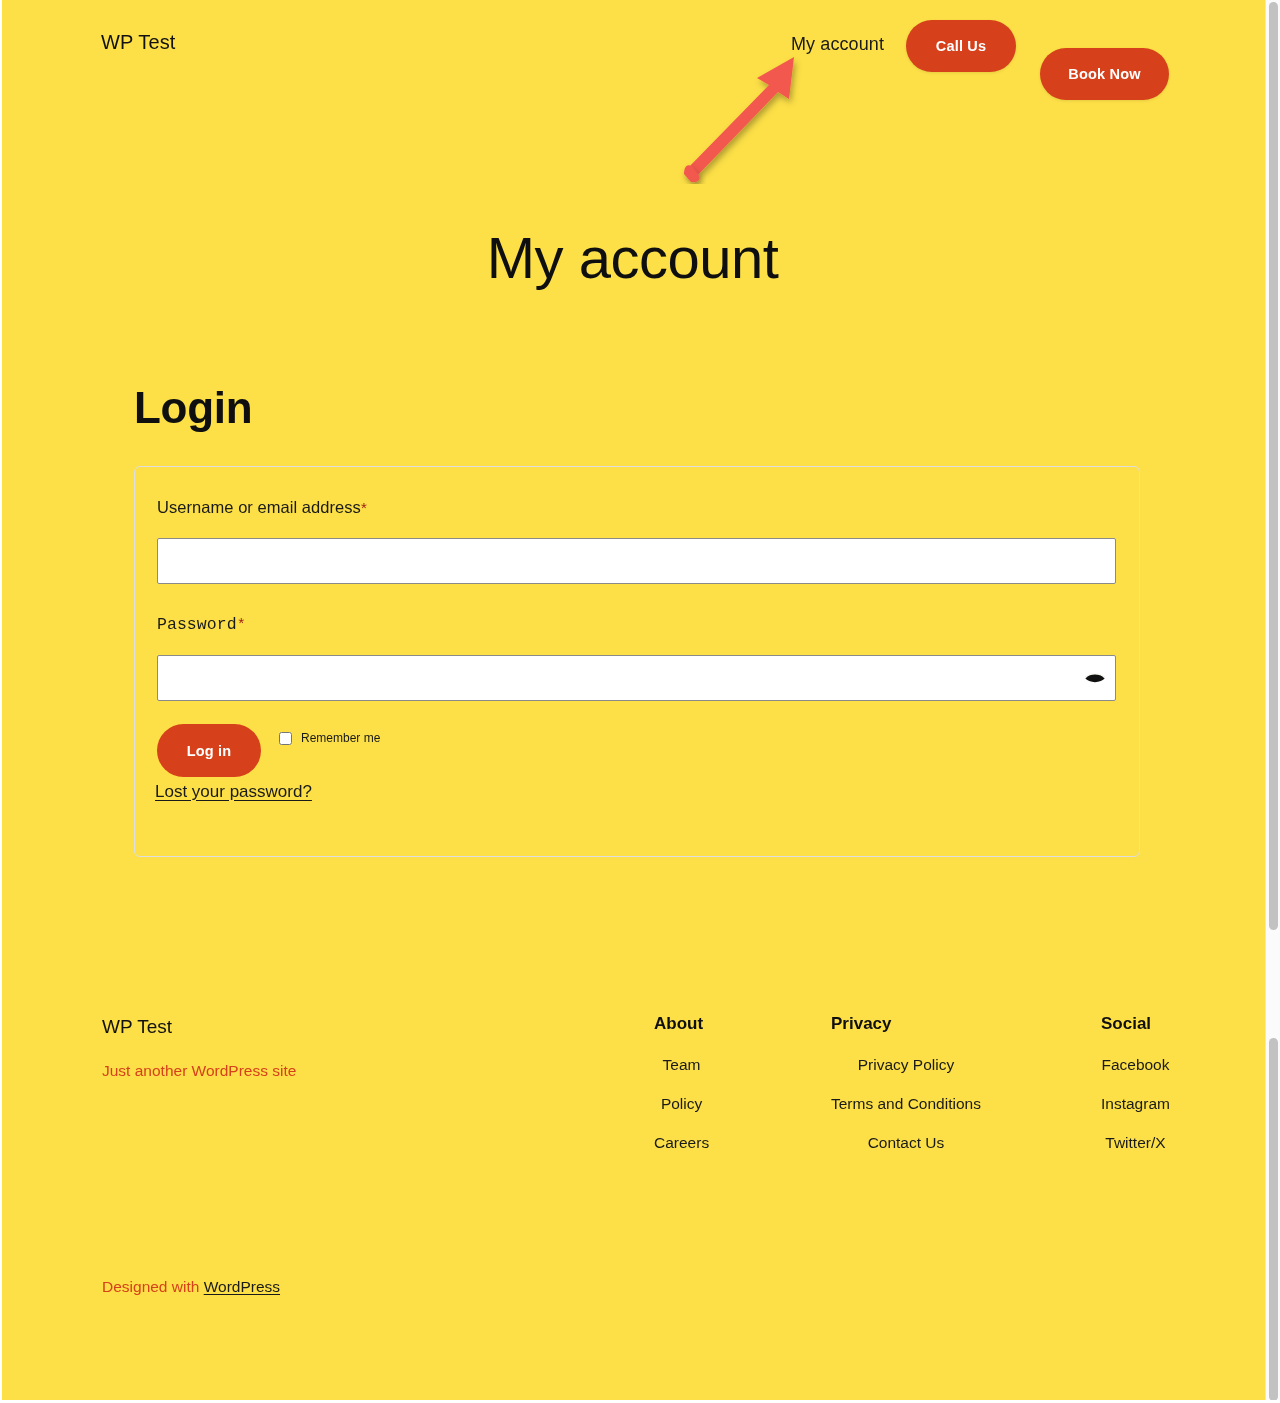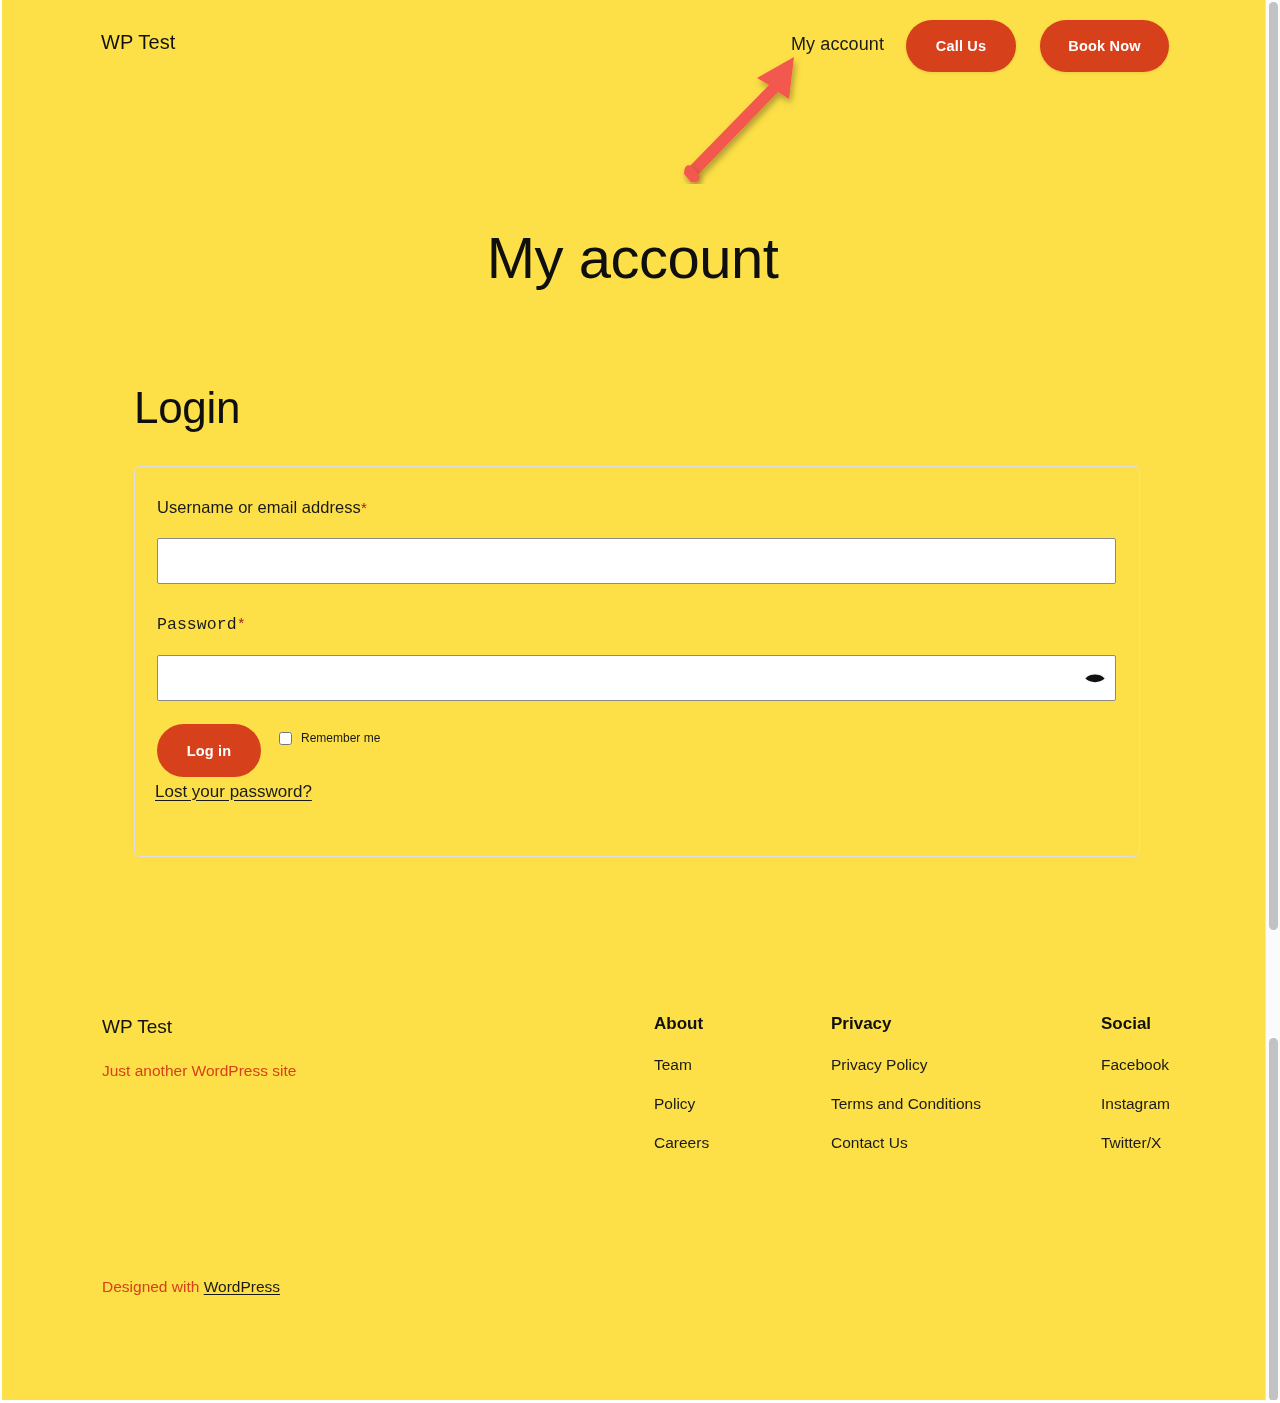--- a/index.html
+++ b/index.html
@@ -51,38 +51,38 @@
     position: absolute; top: 20px;
     background: #D6401A; color: #ffffff;
     border: none; border-radius: 60px;
     font-size: 14.5px; font-weight: bold; letter-spacing: .2px;
     display: flex; align-items: center; justify-content: center;
     cursor: pointer;
     box-shadow: 0 1px 3px rgba(0,0,0,.10);
     font-family: "Liberation Sans", sans-serif;
   }
   #call-us-button  { left: 906px; width: 110px; height: 52px; }
-  #book-now-button { left: 1040px; width: 129px; height: 52px; }
+  #book-now-button { left: 1040px; width: 129px; height: 52px; margin-top: 28px; }
 
   
   .annotation-arrow {
     position: absolute; left: 668px; top: 44px;
     width: 150px; height: 140px; pointer-events: none;
   }
   
   .page-title {
     position: absolute; left: 0; top: 224px; width: 1265px;
     text-align: center;
     font-size: 58px; font-weight: normal; color: #0f0f0f;
     letter-spacing: -.5px; margin: 0;
   }
   
   .login-heading {
     position: absolute; left: 134px; top: 383px;
-    font-size: 44px; font-weight: normal; color: #0f0f0f;
+    font-size: 44px; font-weight: bold; color: #0f0f0f;
     letter-spacing: -.3px; margin: 0;
   }
   .login-box {
     position: absolute; left: 134px; top: 466px;
     width: 1006px; height: 391px;
     border: 1px solid #dedde2; border-radius: 6px;
     background: transparent;
   }
   .field-label {
     position: absolute;
@@ -143,21 +143,21 @@
   .footer-col { position: absolute; top: 14px; }
   #footer-col-about   { left: 654px; }
   #footer-col-privacy { left: 831px; }
   #footer-col-social  { left: 1101px; }
   .footer-col-title {
     font-size: 17px; font-weight: bold; color: #0f0f0f;
     margin: 0 0 22px 0;
   }
   .footer-link {
     display: block; font-size: 15.5px; color: #1a1a1a;
-    text-decoration: none; margin-bottom: 21px;
+    text-decoration: none; margin-bottom: 21px; text-align: center;
   }
   .colophon {
     position: absolute; left: 102px; top: 278px;
     font-size: 15.5px; color: #D6401A;
   }
   .colophon a { color: #1a1a1a; text-decoration: underline; text-underline-offset: 2px; }
 </style>
 </head>
 <body>
 

